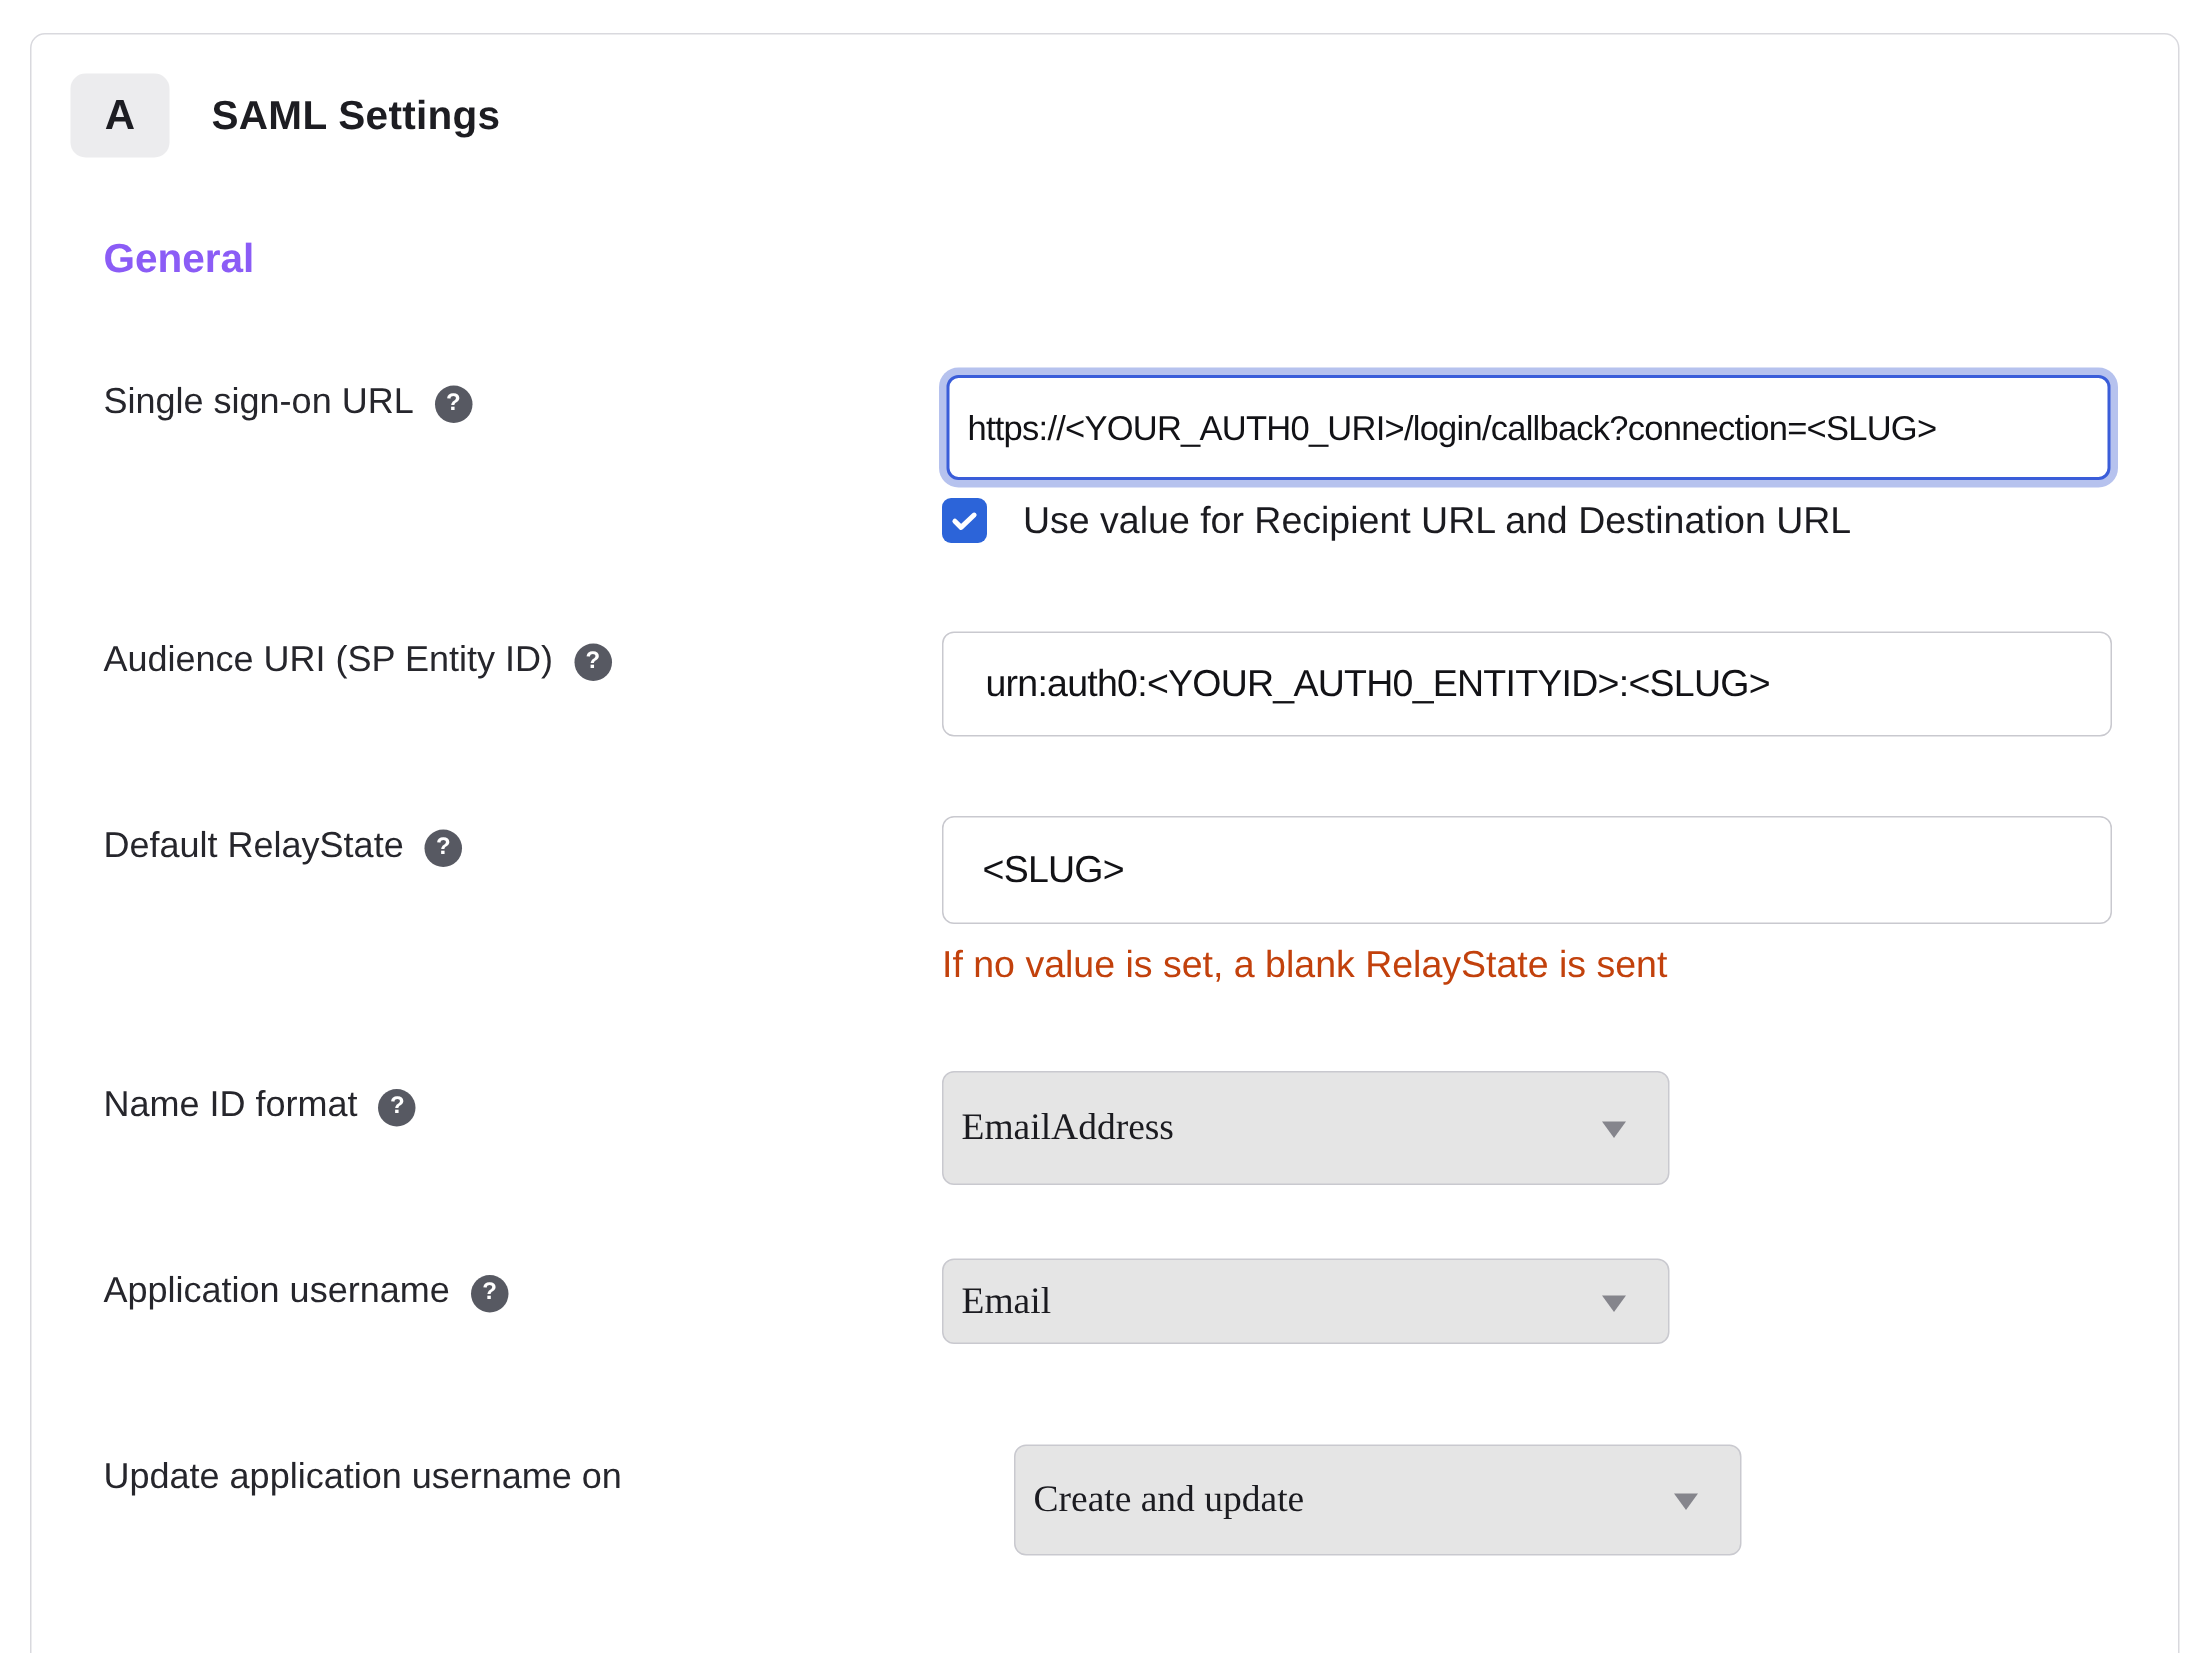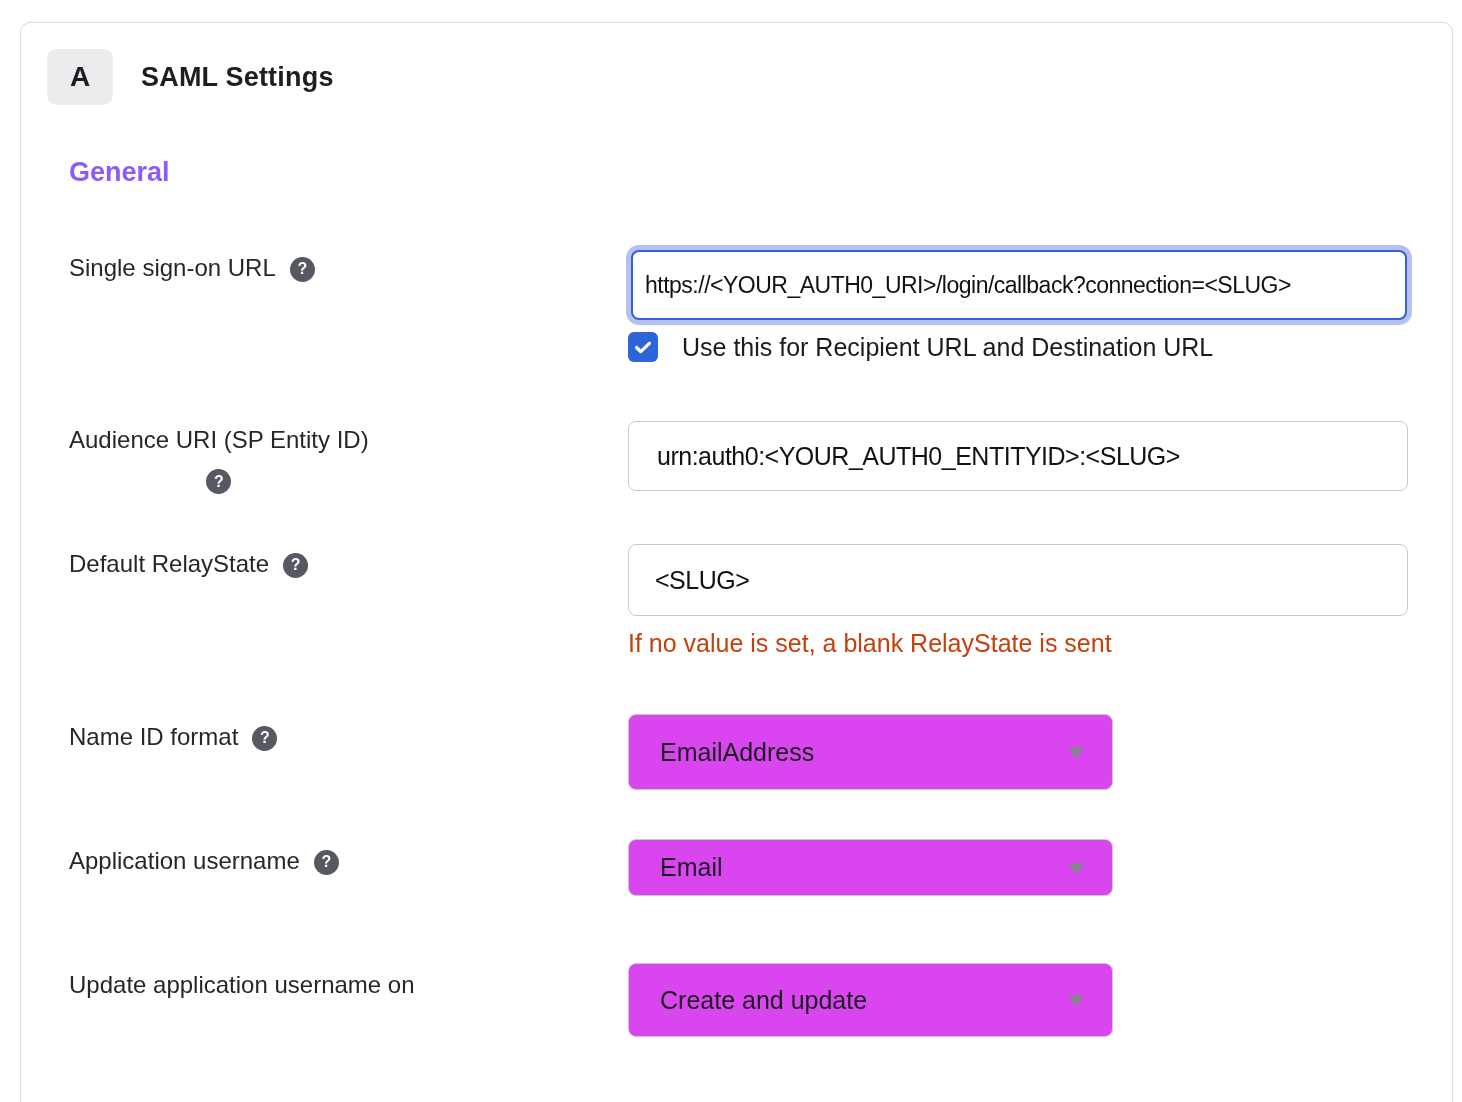--- a/index.html
+++ b/index.html
@@ -36,33 +36,33 @@
   .rel-input  { left:607px; top:521px; width:780px; height:72px; padding:0 26px; font-size:25px; }
 
   .chkrow { position:absolute; left:607px; top:309px; display:flex; align-items:center; gap:24px; }
   .chk { width:30px; height:30px; border-radius:6px; background:#2c64d9;
          display:flex; align-items:center; justify-content:center; cursor:pointer; }
   .chk svg { width:22px; height:22px; }
   .chklbl { font-size:25px; color:#1b1b20; }
 
   .helper { position:absolute; left:607px; top:606px; font-size:25px; color:#c2410c; }
 
-  .select { position:absolute; left:607px; width:485px; background:#d946ef;
+  .select { position:absolute; left:607px; width:485px; background:#e5e5e5;
             border:1px solid #c9c9cf; border-radius:8px; display:flex; align-items:center;
-            padding-left:31px; font-size:25px; color:#1b1b20; cursor:pointer; }
+            padding-left:12px; font-size:25px; color:#1b1b20; cursor:pointer;font-family:Liberation Serif, serif; }
   .caret { position:absolute; right:28px; top:50%; transform:translateY(-40%);
            width:0; height:0; border-left:8px solid transparent;
            border-right:8px solid transparent; border-top:11px solid #85858c; }
 
   .sel-nameid { top:691px; height:76px; }
   .sel-appuser { top:816px; height:57px; }
-  .sel-update { top:940px; height:74px; }
+  .sel-update { top:940px; height:74px;margin-left:48px; }
 
   .lbl-sso { top:231px; }
-  .lbl-aud { top:403px;flex-direction:column; }
+  .lbl-aud { top:403px; }
   .lbl-rel { top:527px; }
   .lbl-nameid { top:700px; }
   .lbl-appuser { top:824px; }
   .lbl-update { top:948px;text-align:right; }
 </style>
 </head>
 <body>
 
 <div class="card">
 
@@ -78,21 +78,21 @@
     <span class="help">?</span>
   </div>
   <input class="txt sso-input" type="text" value="https://&lt;YOUR_AUTH0_URI&gt;/login/callback?connection=&lt;SLUG&gt;" style="">
 
   <div class="chkrow">
     <span class="chk">
       <svg viewBox="0 0 24 24">
         <path d="M5 12.5l4.5 4.5L19 8" stroke="#ffffff" stroke-width="3.6" fill="none" stroke-linecap="round" stroke-linejoin="round"></path>
       </svg>
     </span>
-    <span class="chklbl">Use this for Recipient URL and Destination URL</span>
+    <span class="chklbl">Use value for Recipient URL and Destination URL</span>
   </div>
 
   <div class="lbl lbl-aud">
     <span>Audience URI (SP Entity ID)</span>
     <span class="help">?</span>
   </div>
   <input class="txt aud-input" type="text" value="urn:auth0:&lt;YOUR_AUTH0_ENTITYID&gt;:&lt;SLUG&gt;" style="">
 
   <div class="lbl lbl-rel">
     <span>Default RelayState</span>

